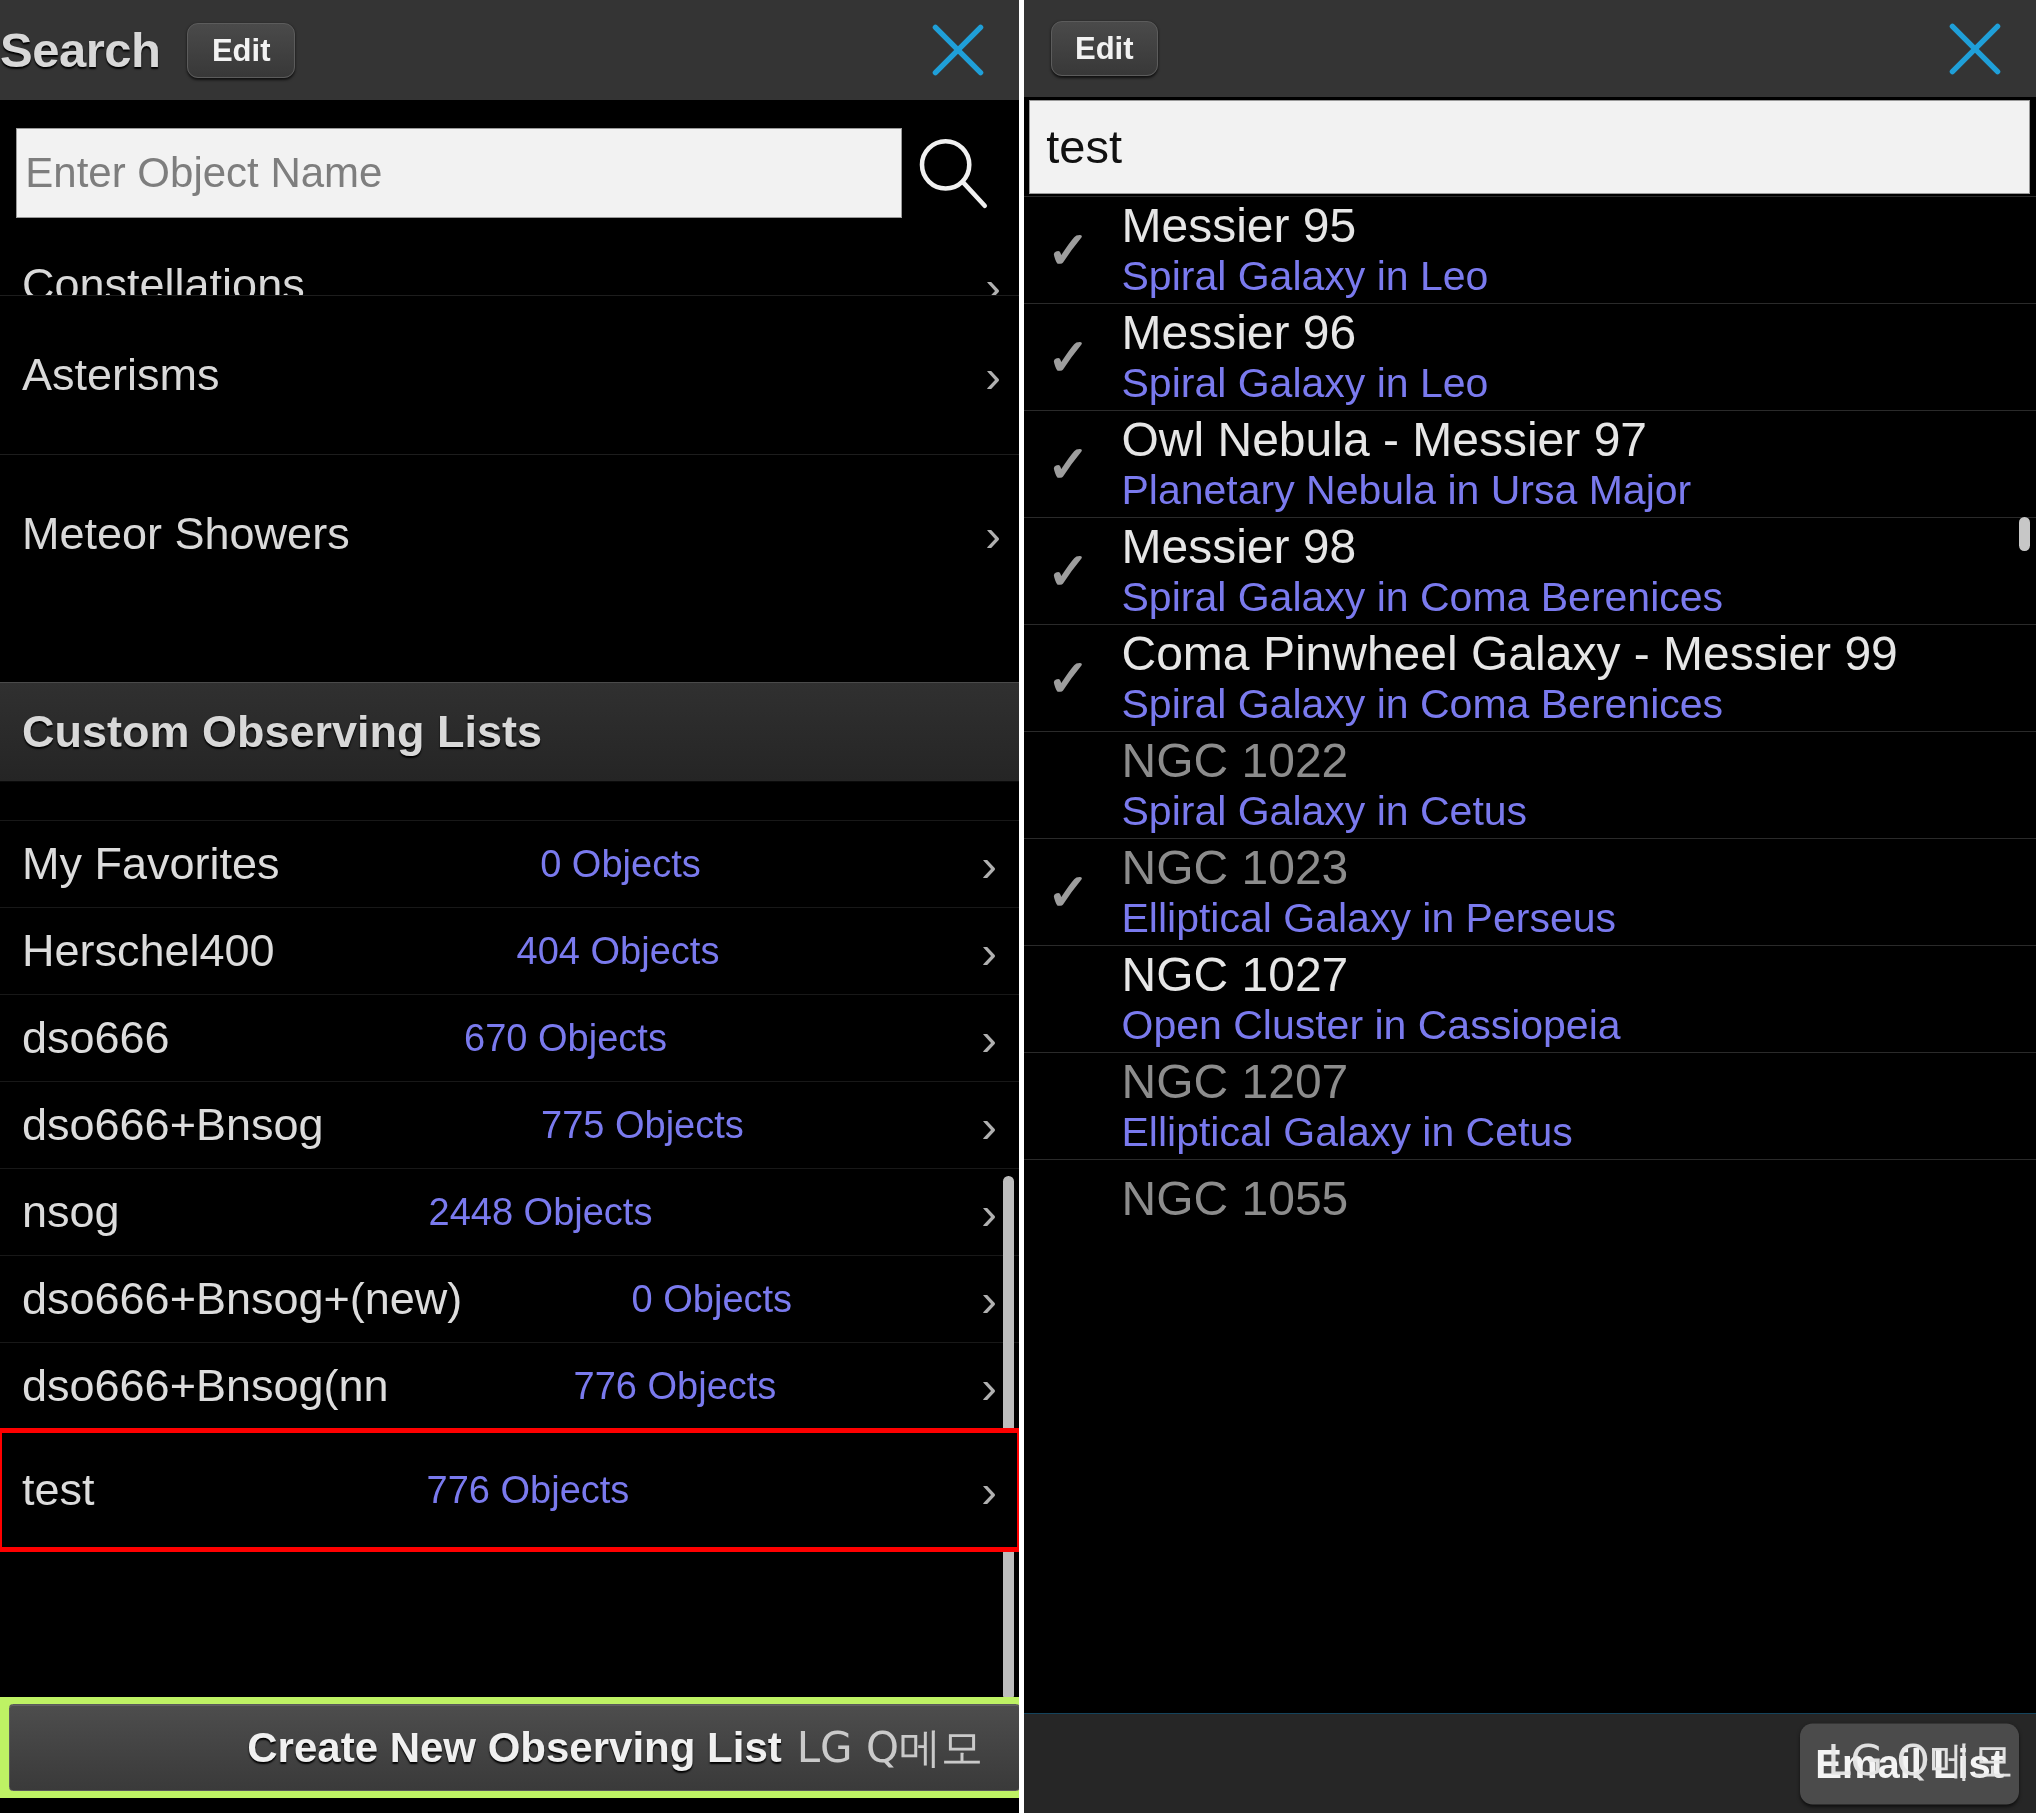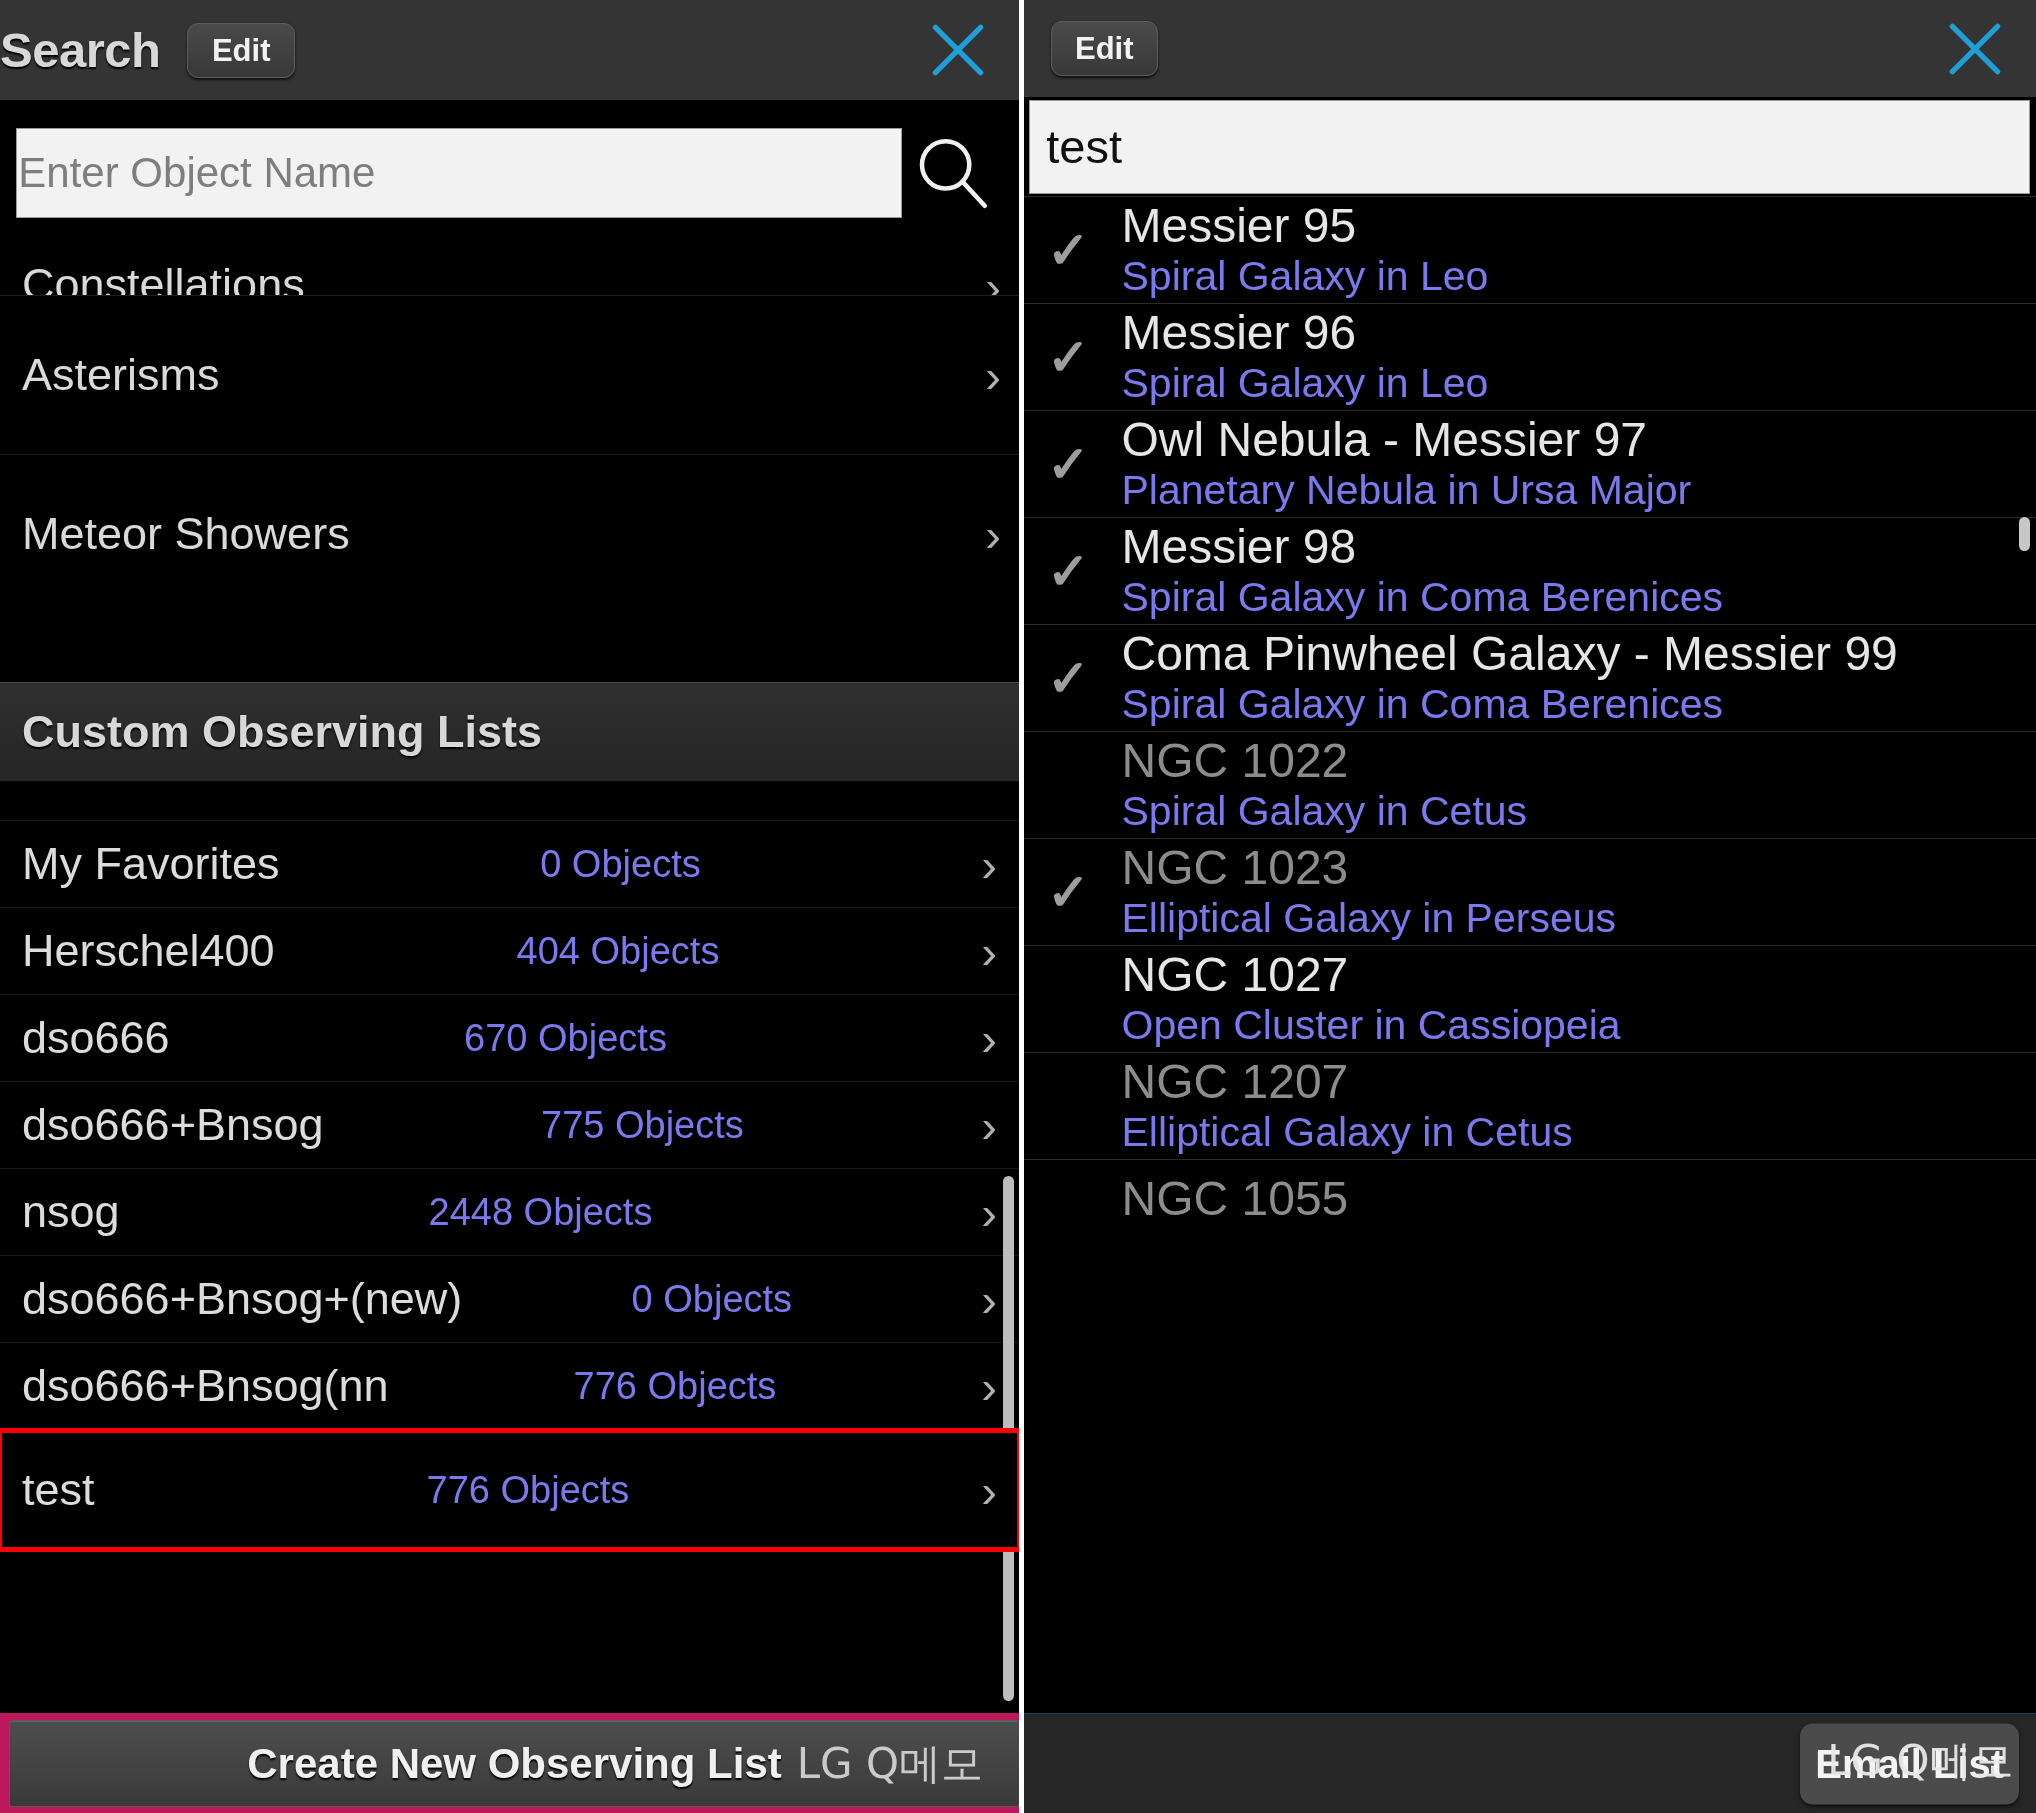--- a/index.html
+++ b/index.html
@@ -74,21 +74,21 @@
     padding: 0 16.3px;
   }
   .search-input {
     flex: 1 1 auto;
     height: 90px;
     background: #f2f2f2;
     border: 1.8px solid #9a9a9a;
     color: #777;
     font-size: 42px;
     font-family: "Liberation Sans", sans-serif;
-    padding: 0 1px;
+    padding: 0 8px;
     outline: none;
   }
   .search-input::placeholder { color: #7e7e7e; }
   .search-glass { width: 101px; display:flex; align-items:center; justify-content:center;}
   .search-glass svg { width: 80px; height: 80px; }
 
   
   .list-region { position: relative; background:#000; }
 
   .nav-row {
@@ -173,23 +173,23 @@
     top: 1176px;
     width: 11px;
     height: 525px;
     background: #bdbdbd;
     border-radius: 5.4px;
   }
 
   
   .bottom-bar {
     position: absolute;
-    left: 0; bottom: 0;
+    left: 0; bottom: 16px;
     width: 1029px; height: 101px;
-    background: #be185d;
+    background: #bef264;
     display: flex; align-items: center; justify-content: center;
     padding: 7.2px 9px;
   }
   .create-btn {
     position: relative;
     width: 100%; height: 87px;
     background: linear-gradient(#4d4d4d, #3a3a3a);
     border: 0.9px solid #5a5a5a;
     border-radius: 3.6px;
     display: flex; align-items: center; justify-content: center;

